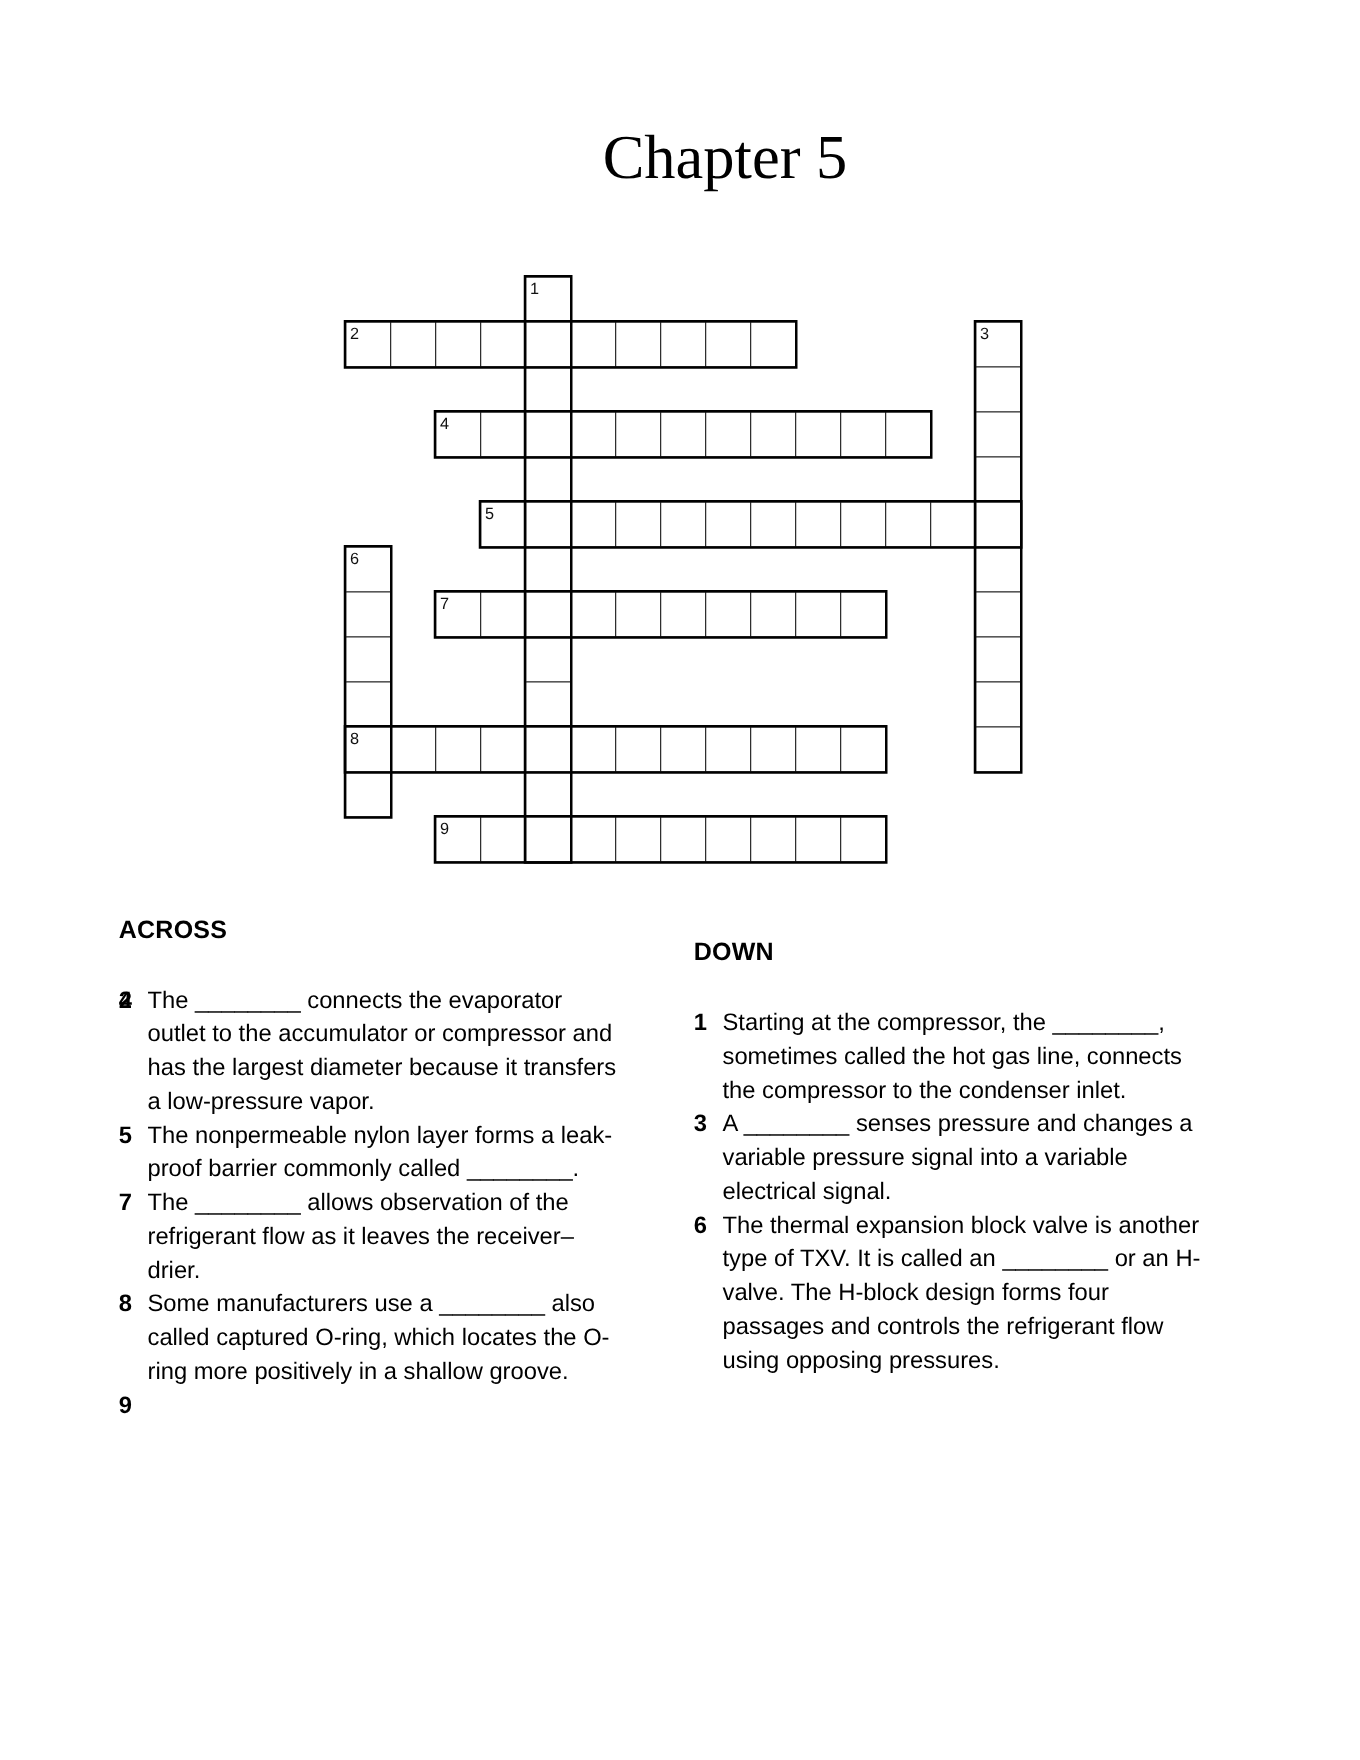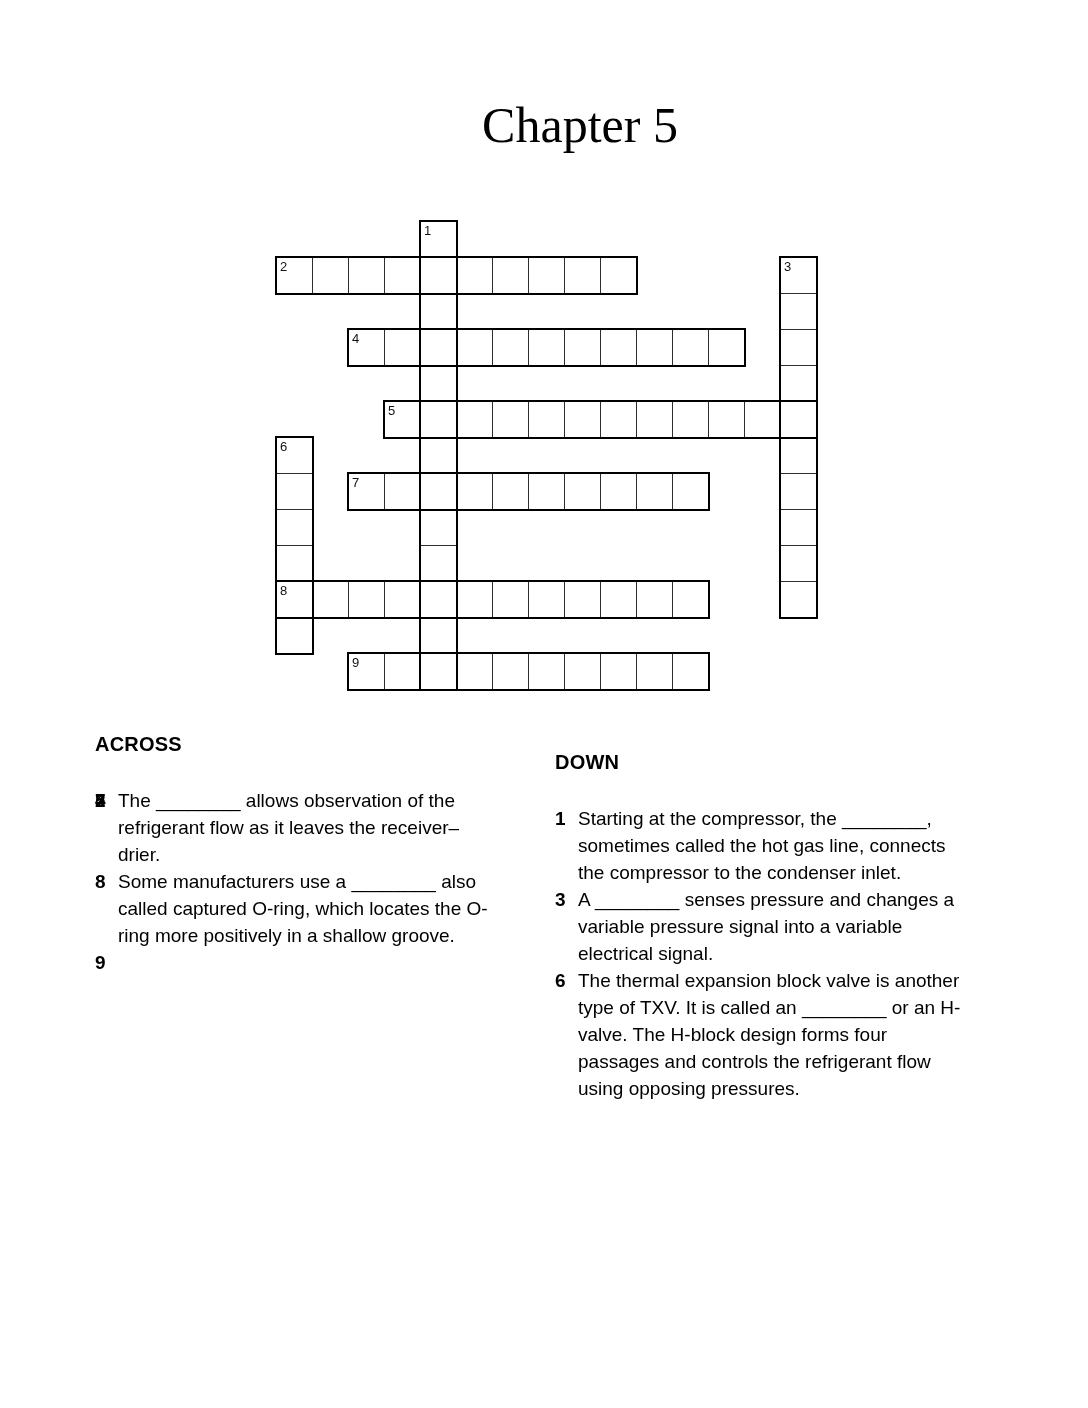--- a/index.html
+++ b/index.html
@@ -204,22 +204,22 @@
       <div class="word-outline" style="left: -1px; top: 215px; width: 39px; height: 219px;"></div>
       <div class="word-outline" style="left: 71px; top: 251px; width: 363px; height: 39px;"></div>
       <div class="word-outline" style="left: -1px; top: 359px; width: 435px; height: 39px;"></div>
       <div class="word-outline" style="left: 71px; top: 431px; width: 363px; height: 39px;"></div>
     </div>
 
   <section class="clue-col col-across">
     <h3>ACROSS</h3>
     <div id="across-list">
         <div class="clue"><span class="num">2</span></div>
-        <div class="clue"><span class="num">4</span></div>
-        <div class="clue"><span class="num">5</span></div>
+        <div class="clue"><span class="num">4</span><span class="txt">The ________ connects the evaporator outlet to the accumulator or compressor and has the largest diameter because it transfers a low-pressure vapor.</span></div>
+        <div class="clue"><span class="num">5</span><span class="txt">The nonpermeable nylon layer forms a leak-proof barrier commonly called ________.</span></div>
         <div class="clue"><span class="num">7</span><span class="txt">The ________ allows observation of the refrigerant flow as it leaves the receiver–drier.</span></div>
         <div class="clue"><span class="num">8</span><span class="txt">Some manufacturers use a ________ also called captured O-ring, which locates the O-ring more positively in a shallow groove.</span></div>
         <div class="clue"><span class="num">9</span></div>
       </div>
   </section>
 
   <section class="clue-col col-down">
     <h3>DOWN</h3>
     <div id="down-list">
         <div class="clue"><span class="num">1</span><span class="txt">Starting at the compressor, the ________, sometimes called the hot gas line, connects the compressor to the condenser inlet.</span></div>

